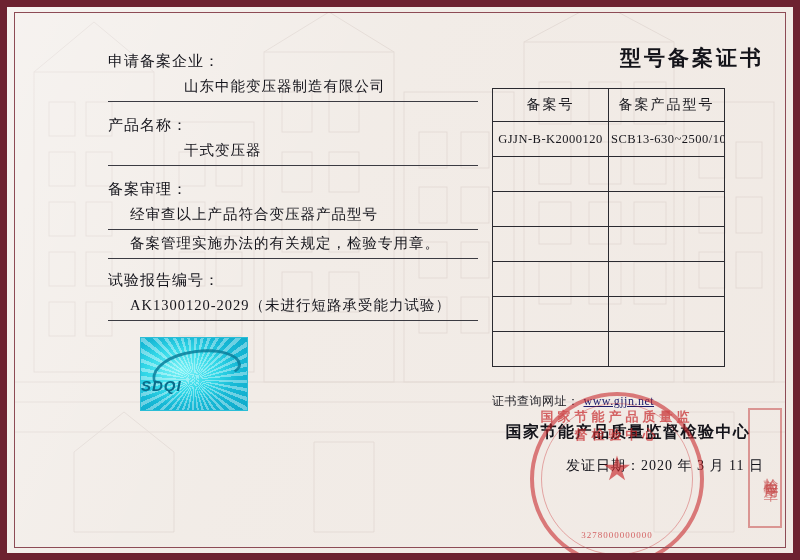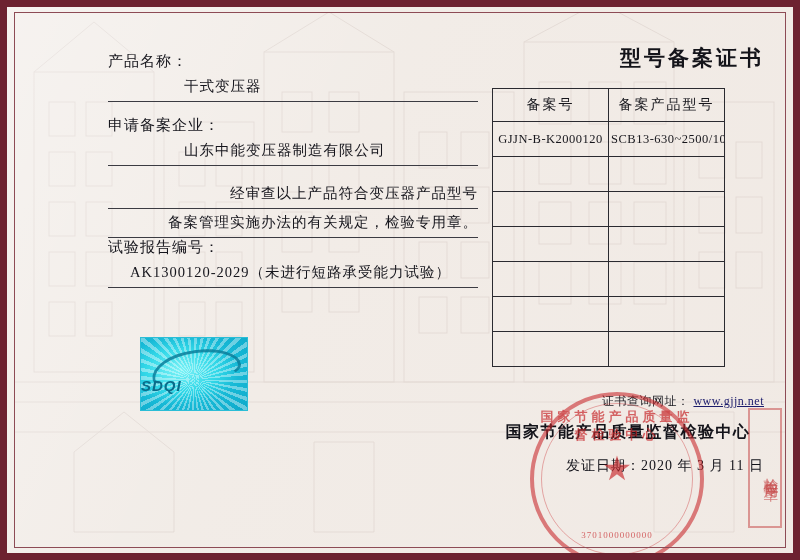--- a/index.html
+++ b/index.html
@@ -65,22 +65,21 @@
     color: #15151c;
     letter-spacing: 1px;
     border-bottom: 1px solid #3b3b42;
     padding: 4px 0 5px 22px;
     margin-bottom: 14px;
     min-height: 16px;
     white-space: nowrap;
   }
   .field-value.center { padding-left: 76px; }
   .field-block {
-    margin-bottom: 0;
-    text-align: right;
+    margin-bottom: 12px;
   }
   .field-block .line {
     font-size: 14.5px;
     color: #15151c;
     letter-spacing: 1px;
     padding: 4px 0 5px 22px;
     border-bottom: 1px solid #3b3b42;
   }
   .field-block .line:first-child { padding-left: 22px; }
 
@@ -159,21 +158,21 @@
   table.reg th {
     font-weight: normal;
     font-size: 14px;
     letter-spacing: 2px;
     height: 32px;
   }
   table.reg td.val { font-size: 12.5px; letter-spacing: 0.5px; margin-left: 28px; }
 
   .query-line {
     margin-top: 26px;
-    text-align: right;
+    text-align: left;
     font-size: 12px;
     color: #1b1b22;
     letter-spacing: 0.5px;
   }
   .query-line .url {
     color: #1b1b6b;
     text-decoration: underline;
     margin-left: 4px;
   }
   .issuer {
@@ -334,30 +333,31 @@
         <path d="M300 430 L360 430 L360 520 L300 520 Z"></path>
         <path d="M640 400 L720 400 L720 520 L640 520 Z"></path>
       </g>
     </svg>
   </div>
   <div class="paper-tint"></div>
 
   <div class="left-col">
 
     <div>
+      <div class="field-label">申请备案企业：</div>
+      <div class="field-value center">山东中能变压器制造有限公司</div>
+    </div>
+
+    <div>
       <div class="field-label">产品名称：</div>
       <div class="field-value center">干式变压器</div>
     </div>
 
     <div>
-      <div class="field-label">申请备案企业：</div>
-      <div class="field-value center">山东中能变压器制造有限公司</div>
-    </div>
-
-    <div>
+      <div class="field-label">备案审理：</div>
       <div class="field-block">
         <div class="line">经审查以上产品符合变压器产品型号</div>
         <div class="line">备案管理实施办法的有关规定，检验专用章。</div>
       </div>
     </div>
 
     <div>
       <div class="field-label">试验报告编号：</div>
       <div class="field-value">AK1300120-2029（未进行短路承受能力试验）</div>
     </div>
@@ -416,20 +416,20 @@
     </div>
 
     <div class="issuer">国家节能产品质量监督检验中心</div>
     <div class="issue-date">发证日期：2020 年 3 月 11 日</div>
   </div>
 
   <div class="stamp">
     <div class="ring-inner"></div>
     <div class="arc-top">国家节能产品质量监督检验中心</div>
     <div class="star">★</div>
-    <div class="arc-bottom">3701000000000</div>
+    <div class="arc-bottom">3278000000000</div>
   </div>
 
   <div class="side-seal">检验专用章</div>
 
   <div class="border-outer"></div>
   <div class="border-inner"></div>
 </div>
 
 </body></html>

